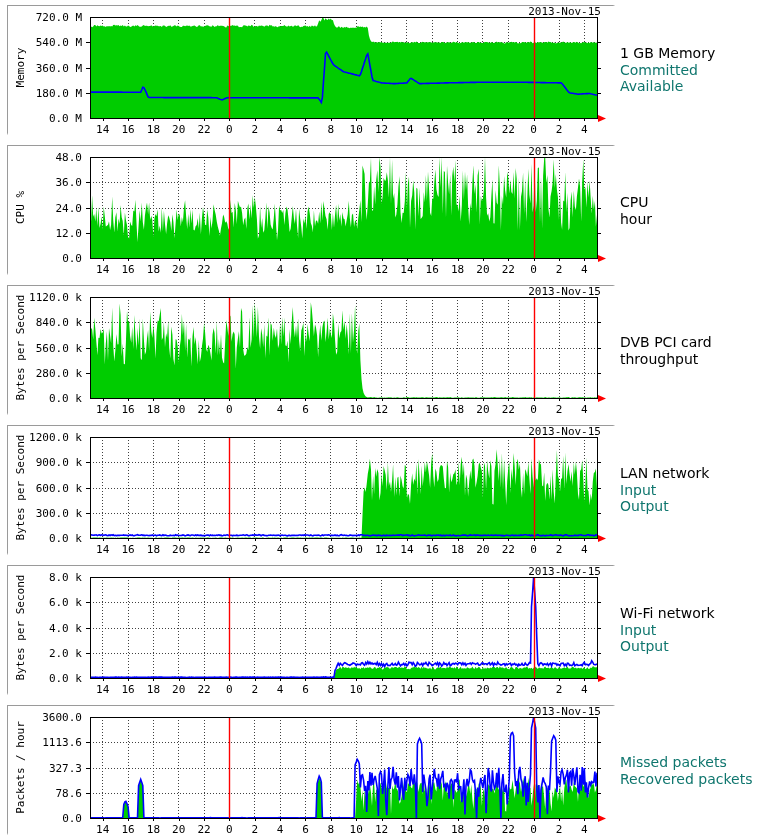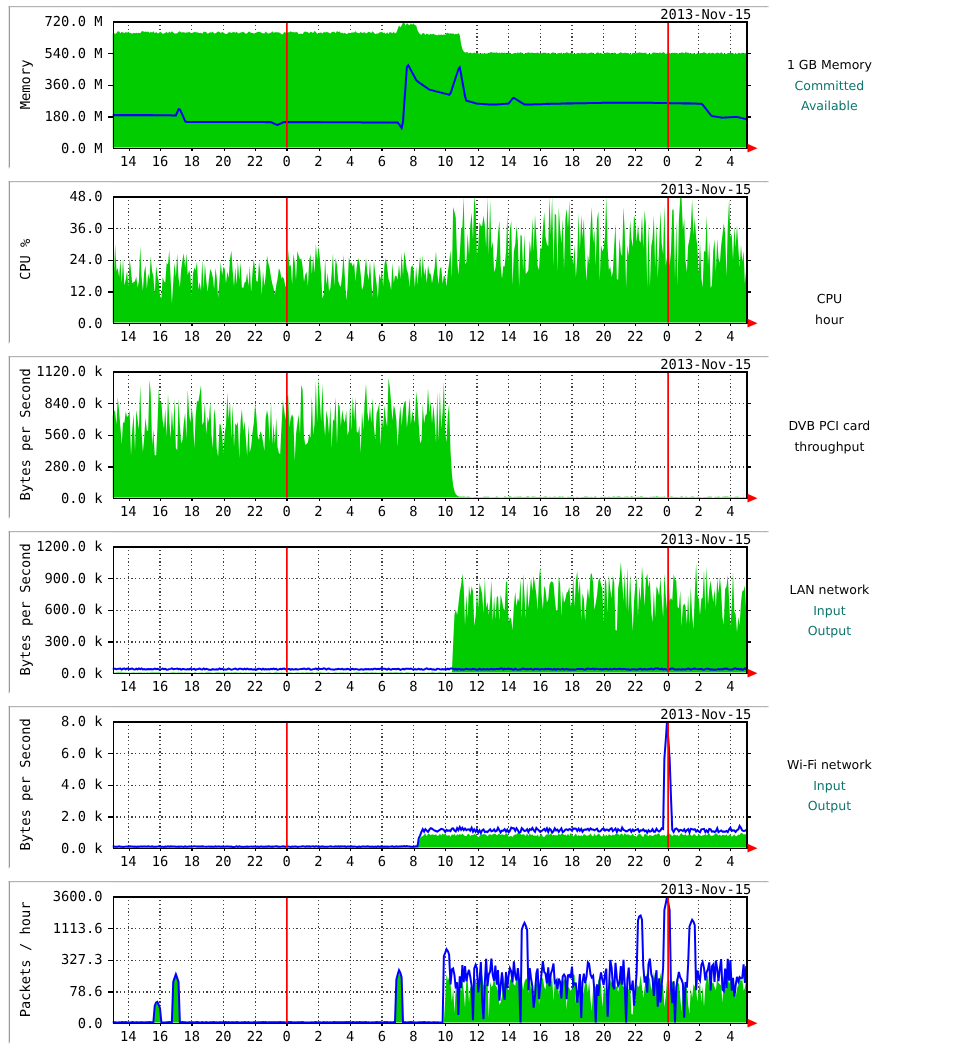--- a/index.html
+++ b/index.html
@@ -36,24 +36,24 @@
     left:0;top:0;right:0;bottom:0;
     background:#ffffff;
     border-right:1px solid #c8c8c8;
     border-bottom:1px solid #c8c8c8;
   }
 
   .graph-svg{position:absolute;left:0;top:0;}
 
   .side-label{
     position:absolute;
-    left:588px;
+    left:620px;
     width:151px;
-    text-align:center;
-    font-size:10px;
+    text-align:left;
+    font-size:14px;
     line-height:16.5px;
     color:#000000;
     font-family:"DejaVu Sans",sans-serif;
   }
   .side-label .ln{display:block;white-space:nowrap;}
   .ln.green{color:#0f766e;}
   .ln.blue{color:#0f766e;}
   .ln.black{color:#000000;}
 
   svg text{font-family:"DejaVu Sans Mono","Liberation Mono",monospace;}
@@ -244,21 +244,21 @@
             <text x="74" y="90.8" font-size="11" fill="#000" text-anchor="end">12.0</text>
             <text x="74" y="65.5" font-size="11" fill="#000" text-anchor="end">24.0</text>
             <text x="74" y="40.3" font-size="11" fill="#000" text-anchor="end">36.0</text>
             <text x="74" y="15.0" font-size="11" fill="#000" text-anchor="end">48.0</text>
             <text transform="translate(16,61.5) rotate(-90)" font-size="11" fill="#000" text-anchor="middle">CPU %</text>
             <text x="593" y="9" font-size="11" fill="#000" text-anchor="end">2013-Nov-15</text>
             <polygon points="590,109 598,112.5 590,116" fill="#ff0000"></polygon>
           </svg>
         </div>
       </div>
-      <div class="side-label" style="top: 54px; margin-top: 38px;">
+      <div class="side-label" style="top: 54px;">
         <span class="ln black">CPU</span>
         <span class="ln black">hour</span>
       </div>
     </div>
     <div class="panel-row" style="top: 280px; position: absolute;">
       <div class="graph-frame">
         <div class="graph-frame-inner">
           <svg class="graph-svg" width="608" height="130" viewBox="0 0 608 130">
             <rect x="82" y="11" width="507" height="101" fill="#ffffff"></rect>
             <line x1="94.7" y1="11" x2="94.7" y2="112" stroke="#404040" stroke-width="1" stroke-dasharray="1,2" shape-rendering="crispEdges"></line>
@@ -633,14 +633,18 @@
             <text x="74" y="90.8" font-size="11" fill="#000" text-anchor="end">78.6</text>
             <text x="74" y="65.5" font-size="11" fill="#000" text-anchor="end">327.3</text>
             <text x="74" y="40.3" font-size="11" fill="#000" text-anchor="end">1113.6</text>
             <text x="74" y="15.0" font-size="11" fill="#000" text-anchor="end">3600.0</text>
             <text transform="translate(16,61.5) rotate(-90)" font-size="11" fill="#000" text-anchor="middle">Packets / hour</text>
             <text x="593" y="9" font-size="11" fill="#000" text-anchor="end">2013-Nov-15</text>
             <polygon points="590,109 598,112.5 590,116" fill="#ff0000"></polygon>
           </svg>
         </div>
       </div>
+      <div class="side-label" style="top: 54px;">
+        <span class="ln blue">Missed packets</span>
+        <span class="ln green">Recovered packets</span>
+      </div>
     </div>
   </div>
 
 </body></html>

